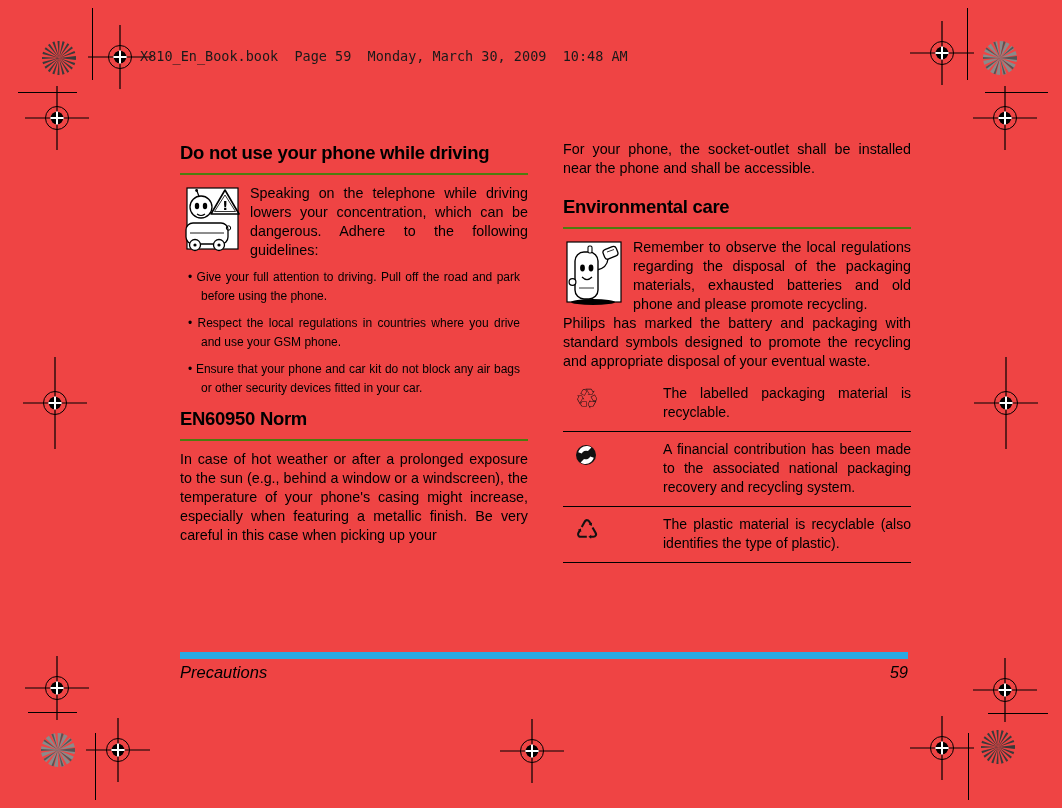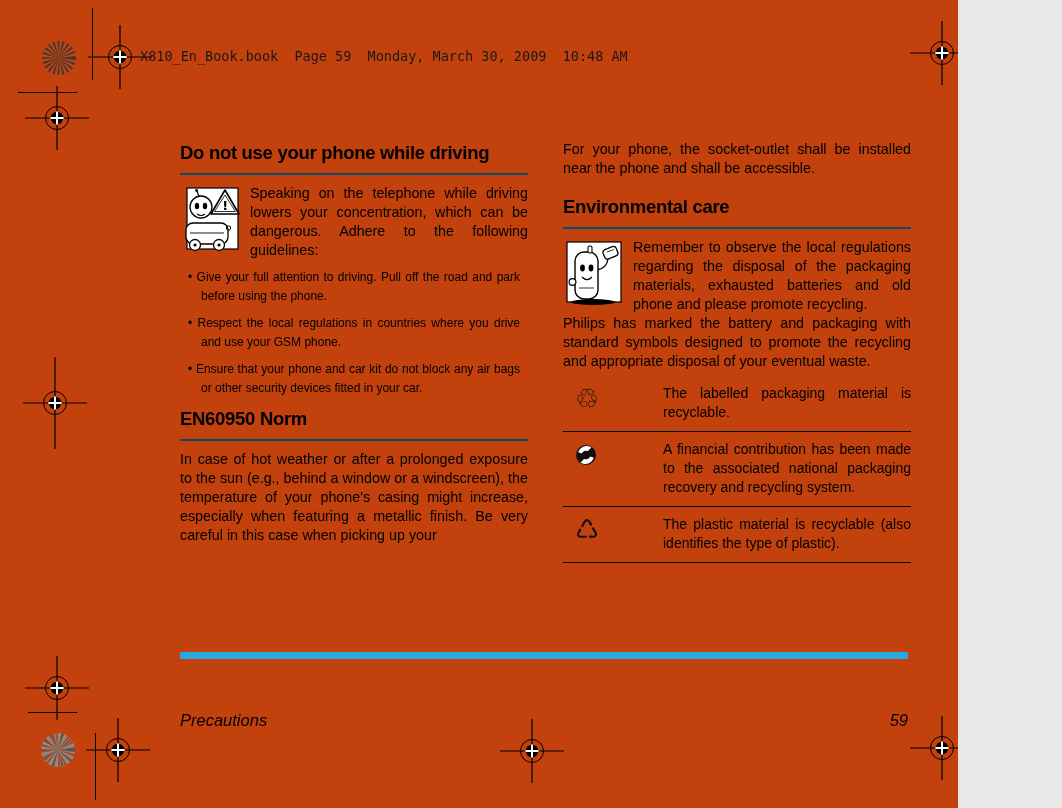--- a/index.html
+++ b/index.html
@@ -1,40 +1,40 @@
 <!DOCTYPE html>
 <html><head>
 <meta charset="utf-8">
 <style>
   html,body{margin:0;padding:0;background:#e8e8e8;}
   .page{
     position:relative;
-    width:958px;height:808px;
-    background:#c2410c;
+    width:1062px;height:808px;
+    background:#ef4444;
     overflow:hidden;
     font-family:"Liberation Sans",sans-serif;
     color:#000;
   }
   
   .mark{position:absolute;overflow:visible;}
   .cropline{position:absolute;background:#000;}
   
   .doc-header{
     position:absolute;left:140px;top:48px;
     font-family:"DejaVu Sans Mono",monospace;
     font-size:13.5px;color:#1a1a1a;white-space:pre;
   }
   
   .col{position:absolute;top:140px;width:348px;}
   .col-left{left:180px;}
   .col-right{left:563px;}
   .body-text{font-size:14.3px;line-height:19px;text-align:justify;margin:0;}
   h1.sec,h2.sec{
     font-size:18.5px;line-height:26px;font-weight:bold;letter-spacing:-0.3px;
-    margin:0 0 9px 0;padding-bottom:7px;border-bottom:2px solid #0c4a6e;
+    margin:0 0 9px 0;padding-bottom:7px;border-bottom:2px solid #4d7c0f;
     white-space:nowrap;
   }
   .icon-float{float:left;margin:2px 8px 0 0;}
   .bullets{clear:both;}
   .bullet{
     font-size:12px;line-height:19px;text-align:justify;
     padding-left:13px;text-indent:-13px;margin:8px;
   }
   .bullet::before{content:"\2022\00a0";}
   .h2-wrap{margin-top:3px;}
@@ -46,21 +46,21 @@
     padding:8px 0 9px 0;
   }
   .sym-cell{width:100px;flex:0 0 100px;display:flex;justify-content:flex-start;padding-left:12px;box-sizing:border-box;}
   .sym-glyph{font-family:"DejaVu Sans",sans-serif;font-size:27px;line-height:30px;color:#111;}
   .sym-text{flex:1;font-size:14px;line-height:19px;text-align:justify;}
   
   .footer-bar{position:absolute;left:180px;top:652px;width:728px;height:7px;}
   .footer-row{
     position:absolute;left:180px;top:661px;width:728px;
     display:flex;justify-content:space-between;
-    font-size:16.5px;font-style:italic;line-height:22px;margin-top:48px;
+    font-size:16.5px;font-style:italic;line-height:22px;
   }
 </style>
 </head>
 <body>
 
 <div class="page">
 
   <svg width="0" height="0" style="position:absolute">
     <defs>
       <g id="regmark">

